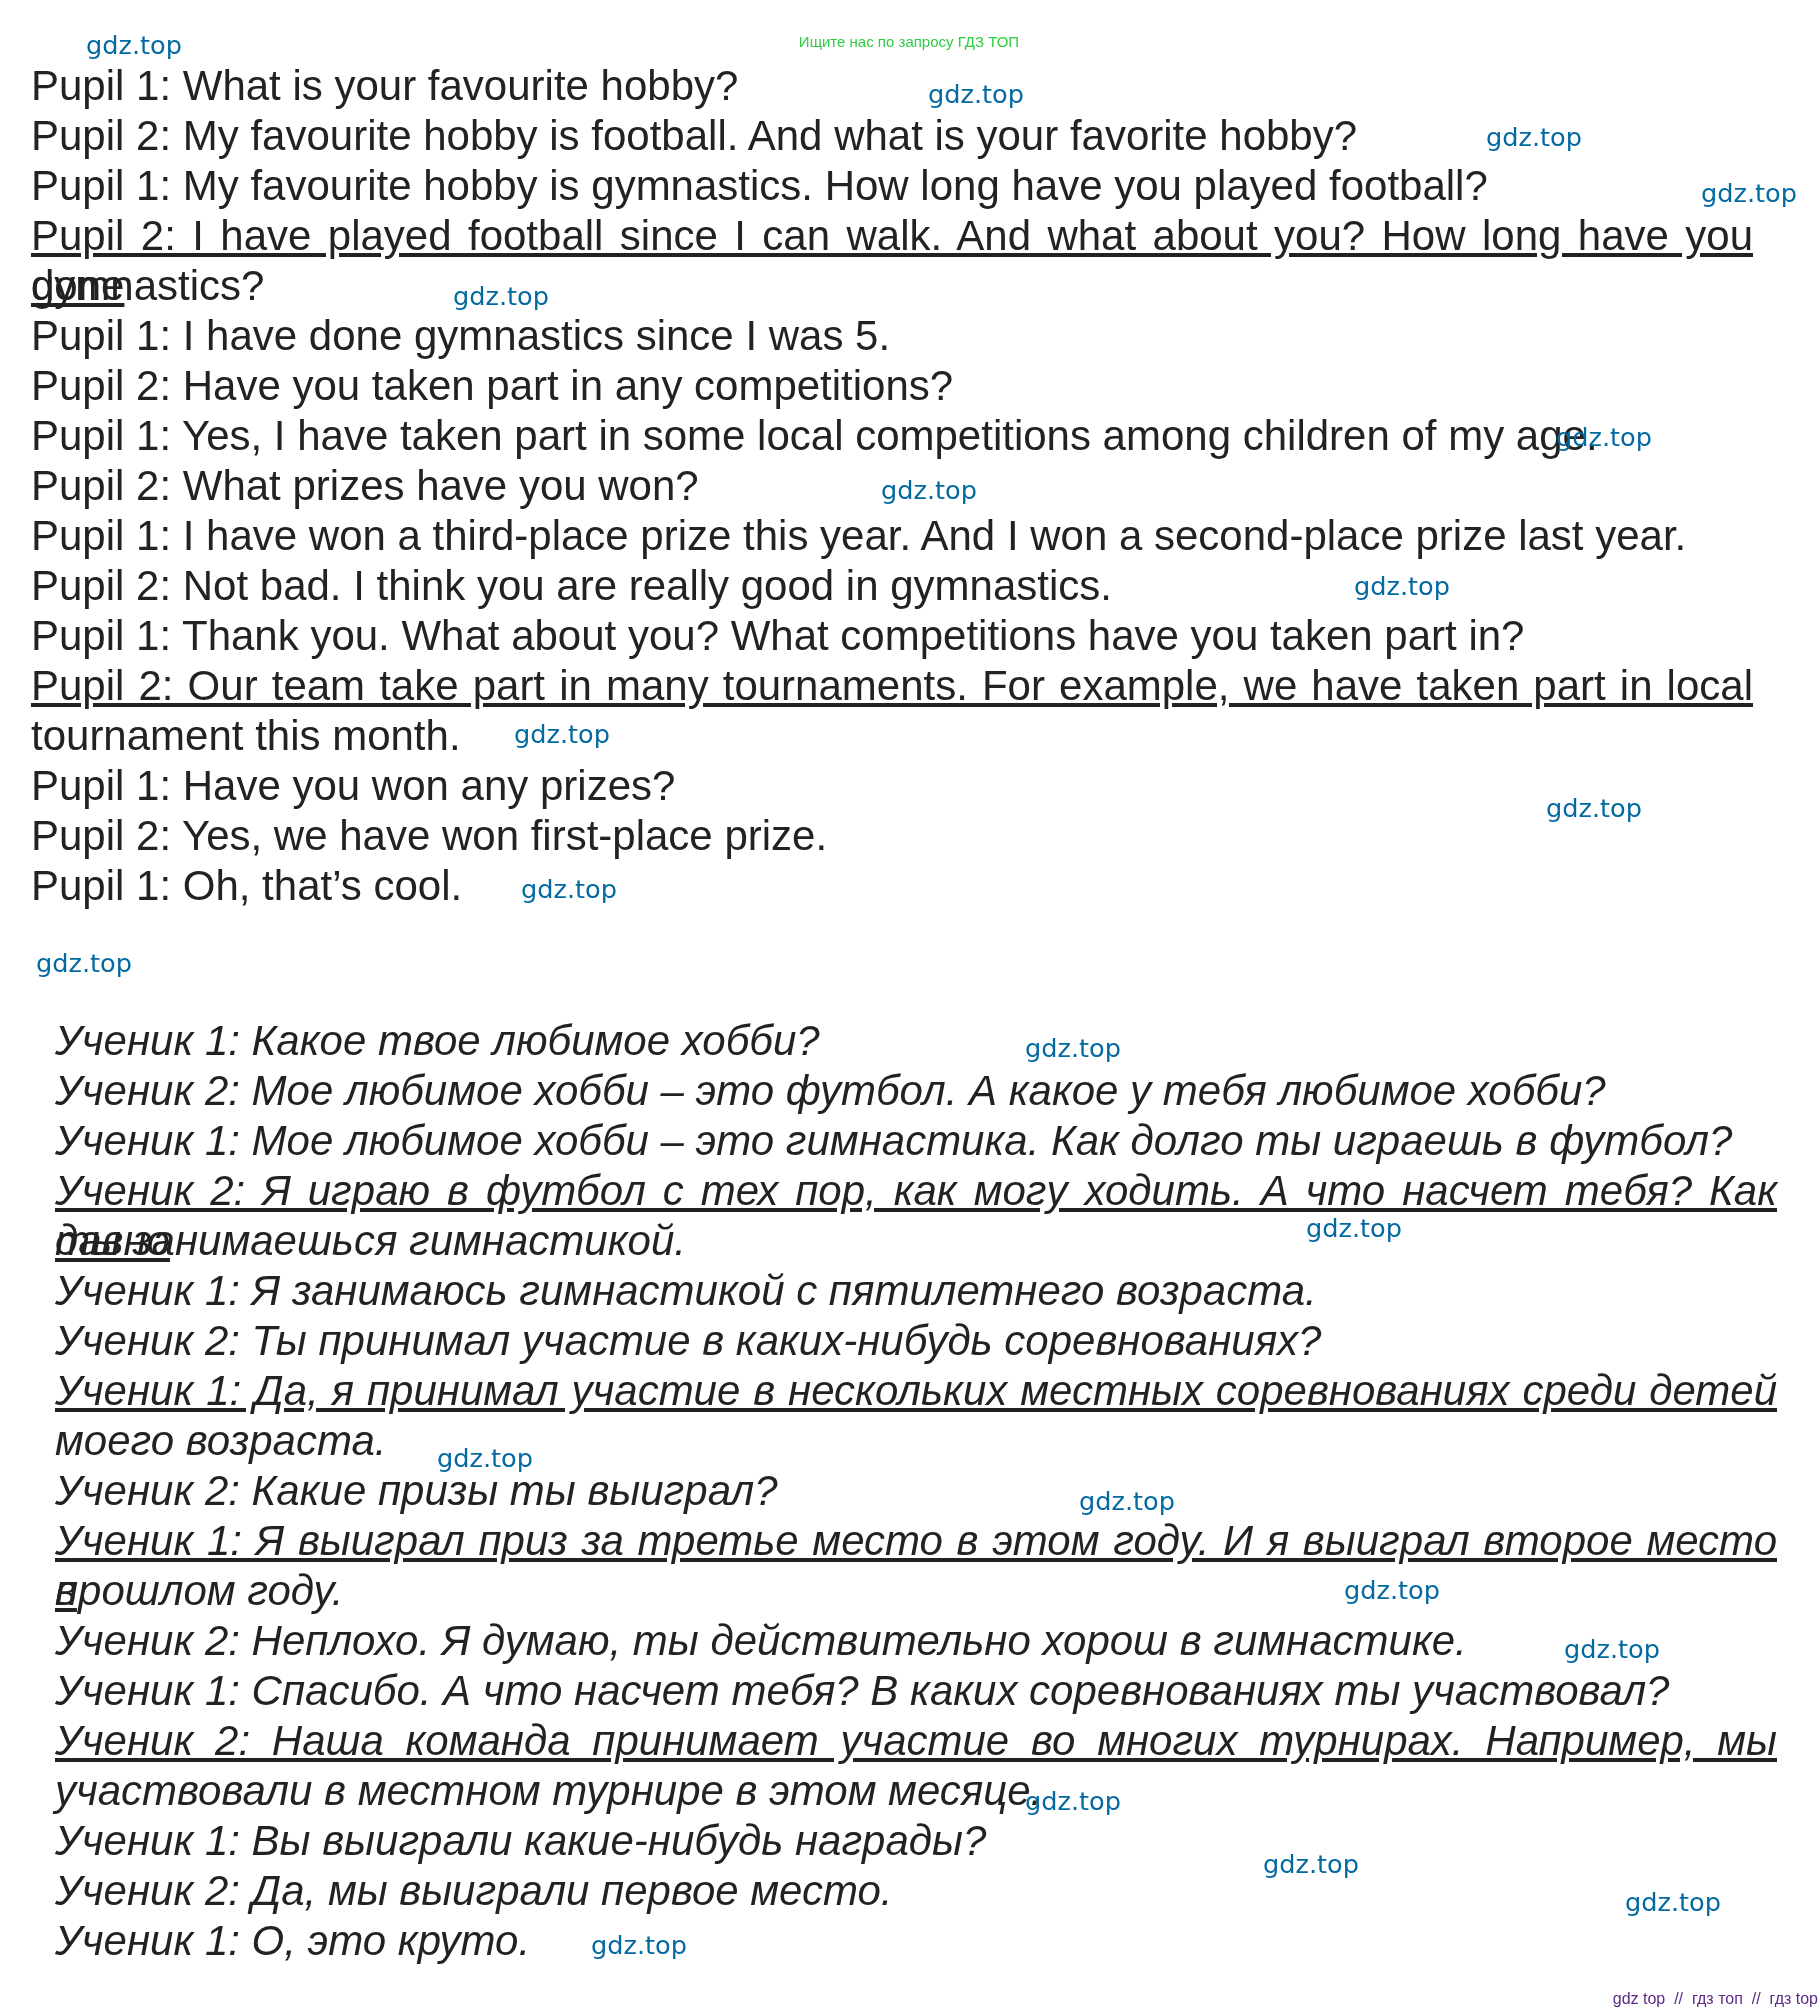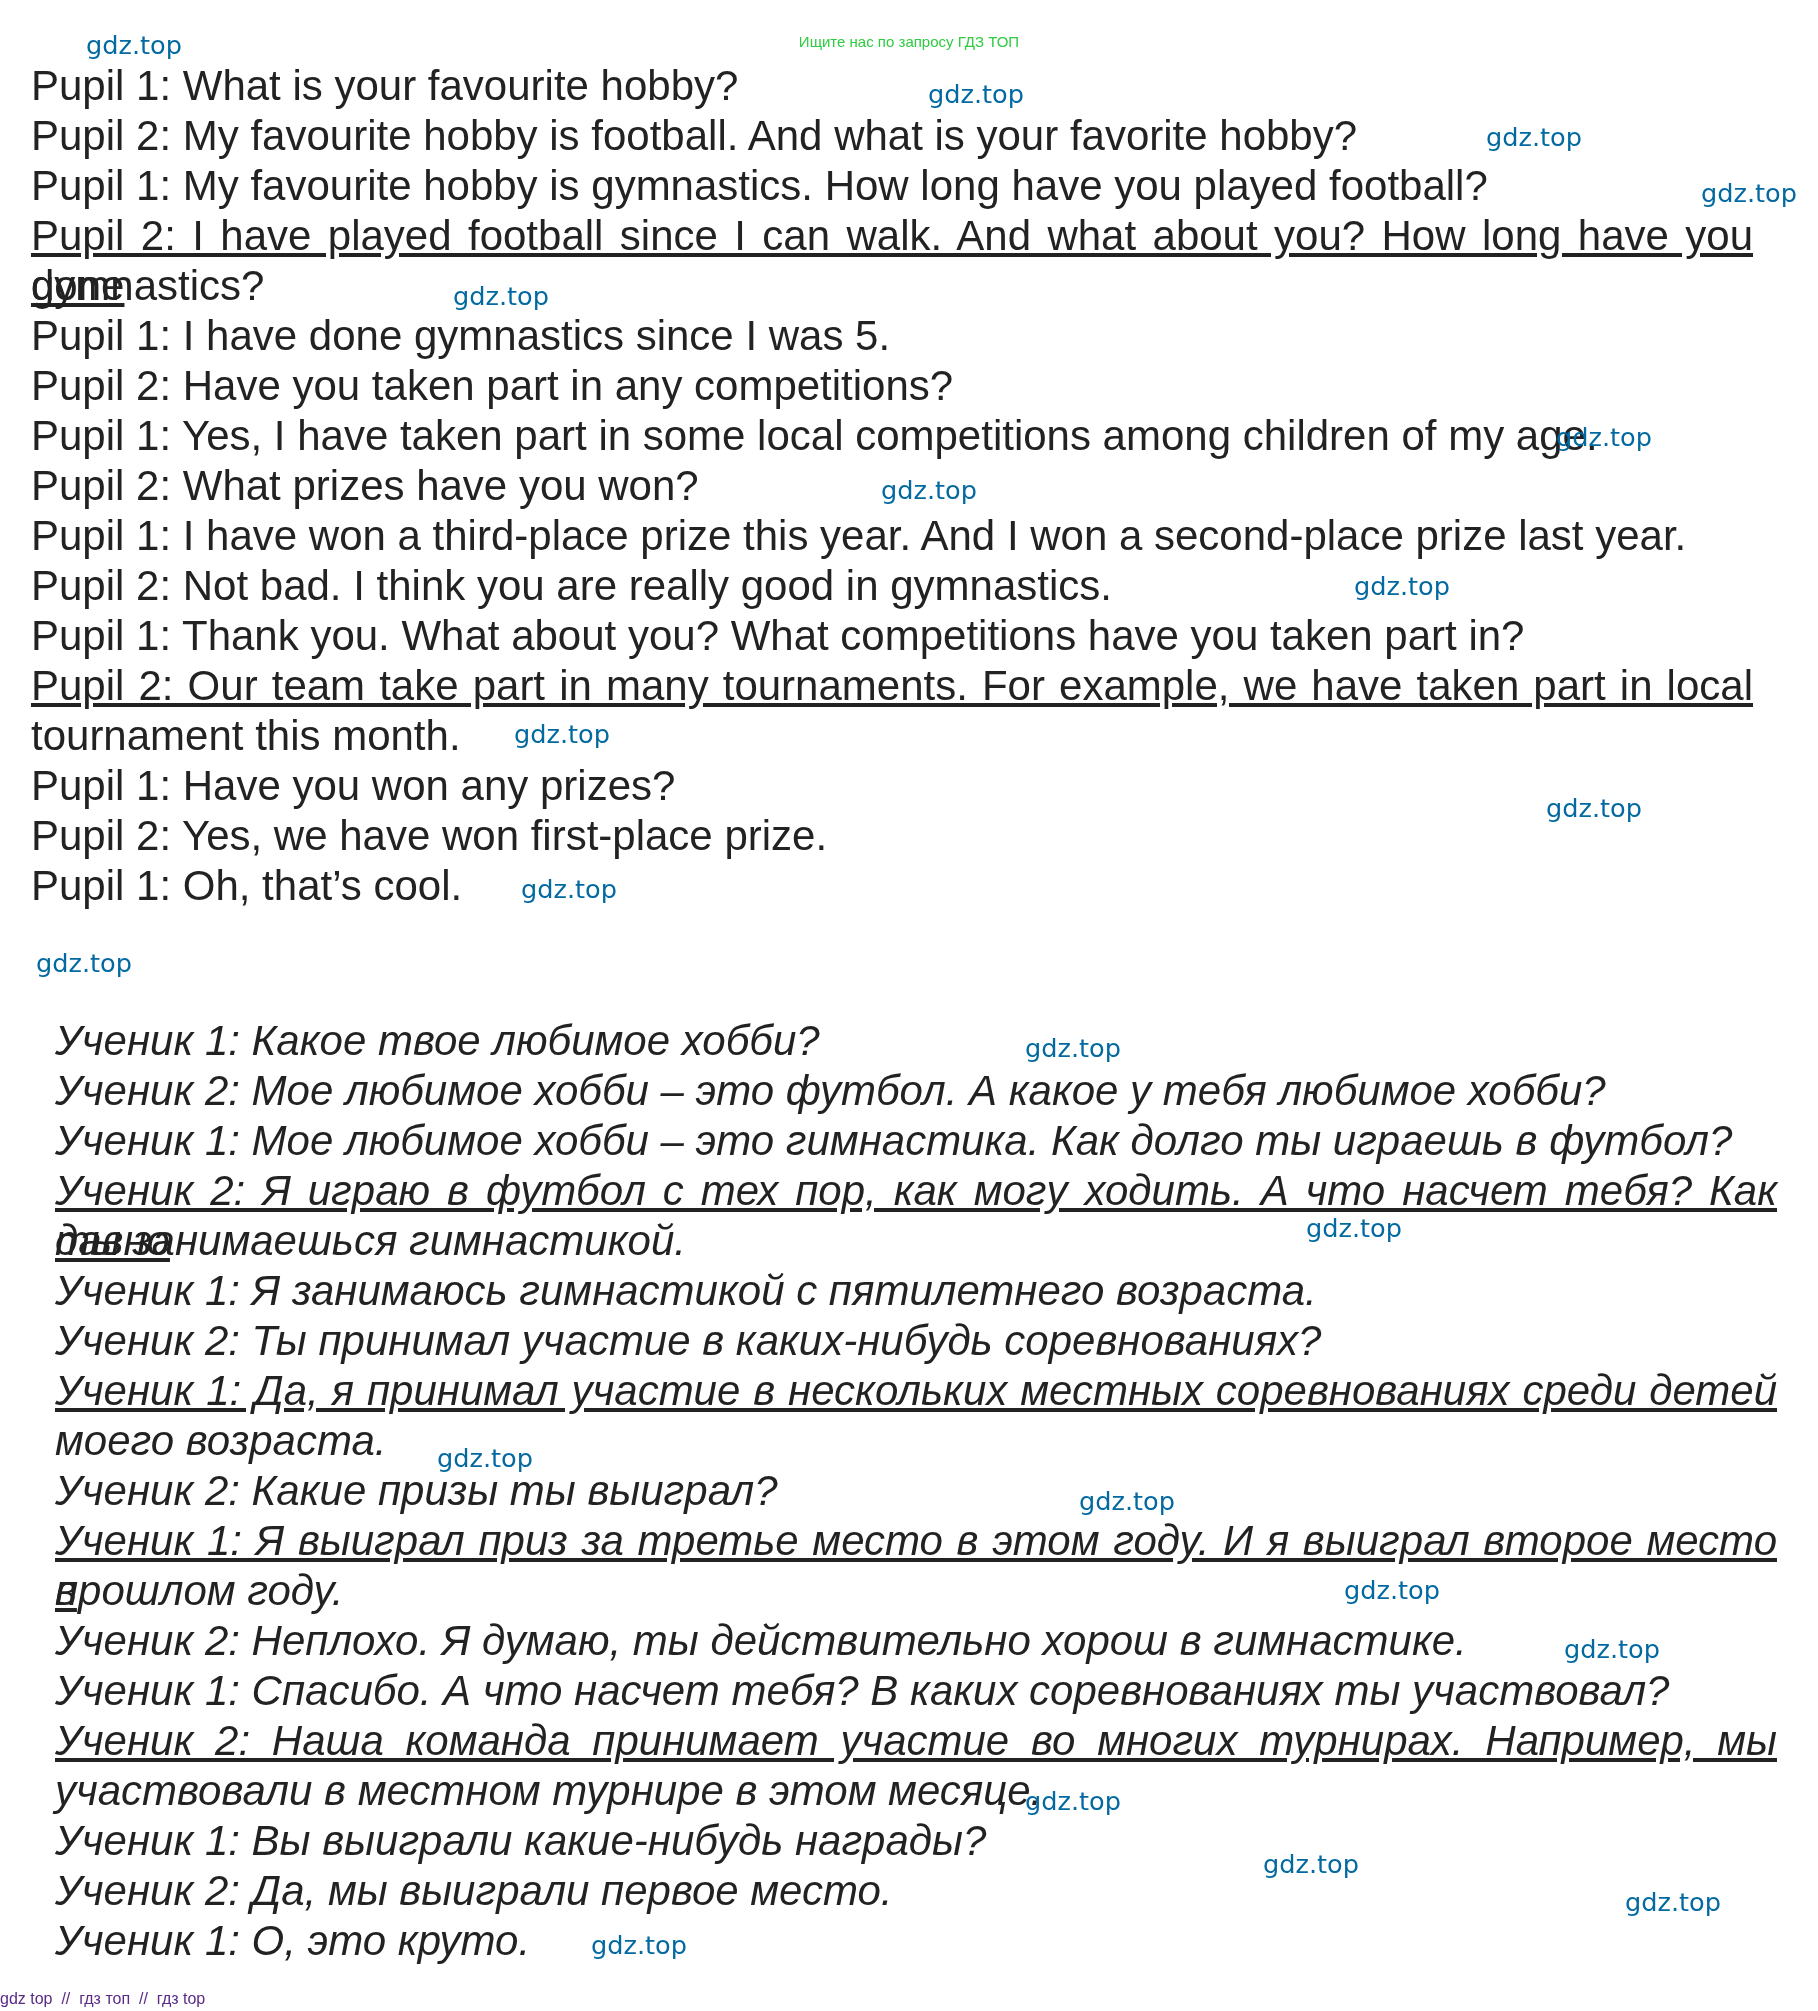--- a/index.html
+++ b/index.html
@@ -53,21 +53,21 @@
     line-height: 30px;
     color: #0369a1;
     white-space: nowrap;
     font-style: normal;
   }
   .footer {
     position: absolute;
     left: 0;
     top: 1989px;
     width: 1818px;
-    text-align: left;
+    text-align: right;
     font-size: 16px;
     line-height: 19.4px;
     color: #5b2a86;
     white-space: pre;
   }
 </style>
 </head>
 <body>
 
 <div class="header">Ищите нас по запросу ГДЗ ТОП</div>

